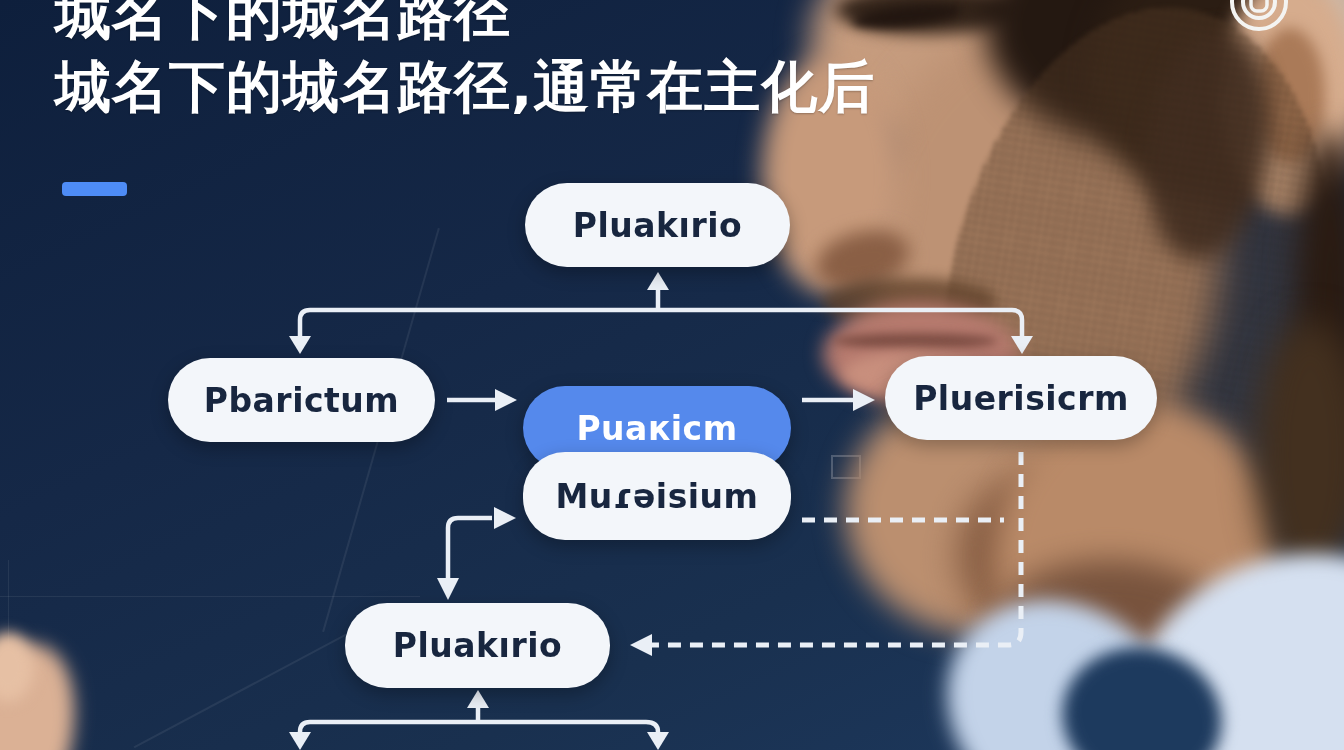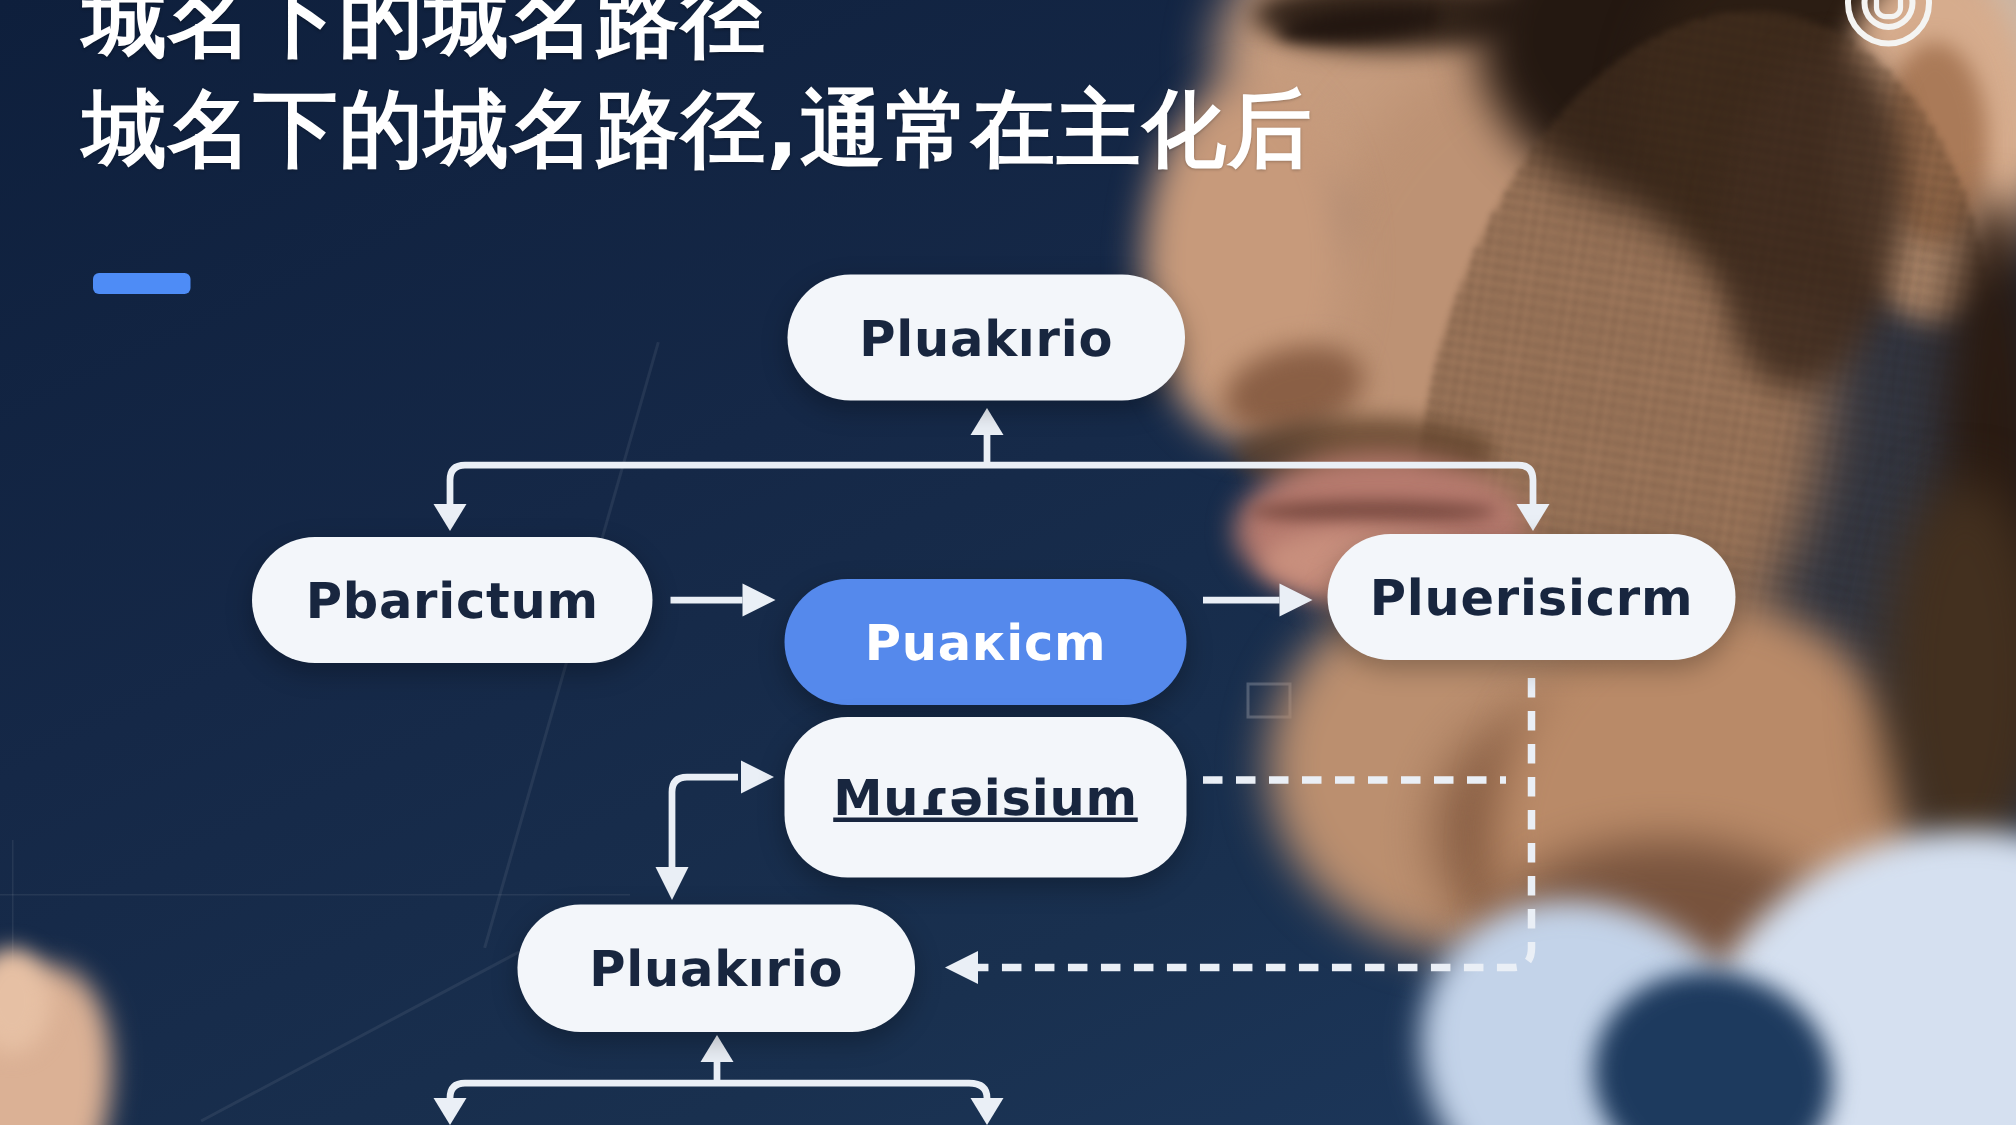--- a/index.html
+++ b/index.html
@@ -64,21 +64,21 @@
     position:absolute;z-index:25;display:flex;align-items:center;justify-content:center;
     background:#f3f6fa;border-radius:42px;color:#18263f;
     font-weight:bold;font-size:33px;letter-spacing:.5px;
     box-shadow:0 6px 18px rgba(0,0,0,.28);
   }
   .node.blue{background:#5589ec;color:#ffffff;}
   .n-top{left:525px;top:183px;width:265px;height:84px;}
   .n-left{left:168px;top:358px;width:267px;height:84px;}
   .n-center{left:523px;top:358px;width:268px;height:84px;margin-top:28px;}
   .n-right{left:885px;top:356px;width:272px;height:84px;}
-  .n-mid{left:523px;top:478px;width:268px;height:107px;text-decoration:underline;}
+  .n-mid{left:523px;top:452px;width:268px;height:88px;}
   .n-bottom{left:345px;top:603px;width:265px;height:85px;}
 </style>
 </head>
 <body>
 
 <div class="bg-line" style="left:380px;top:220px;width:2px;height:420px;transform:rotate(16deg);"></div>
 <div class="bg-line" style="left:0px;top:596px;width:420px;height:1px;"></div>
 <div class="bg-line" style="left:8px;top:560px;width:1px;height:190px;"></div>
 <div class="bg-line" style="left:120px;top:690px;width:240px;height:2px;transform:rotate(-28deg);"></div>
 <div class="bg-sq"></div>

